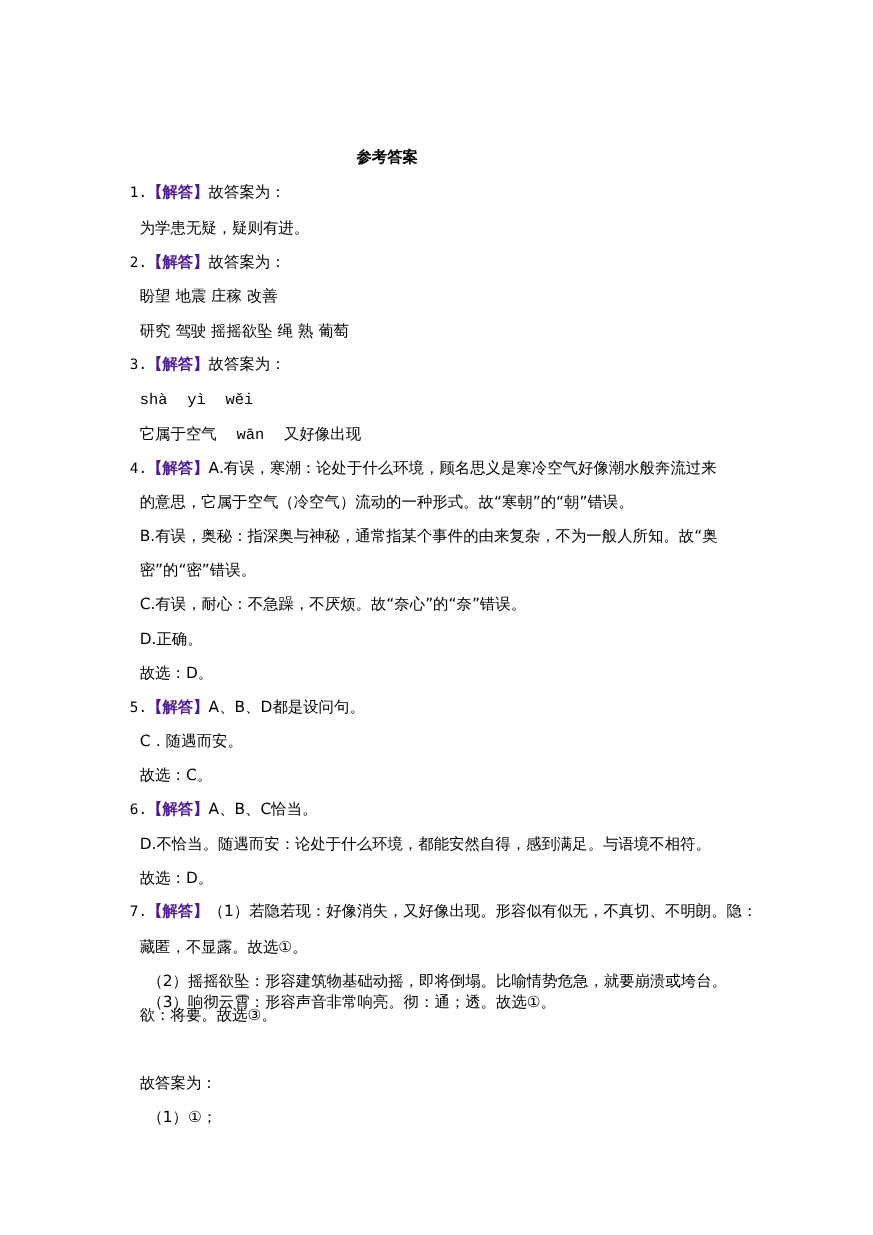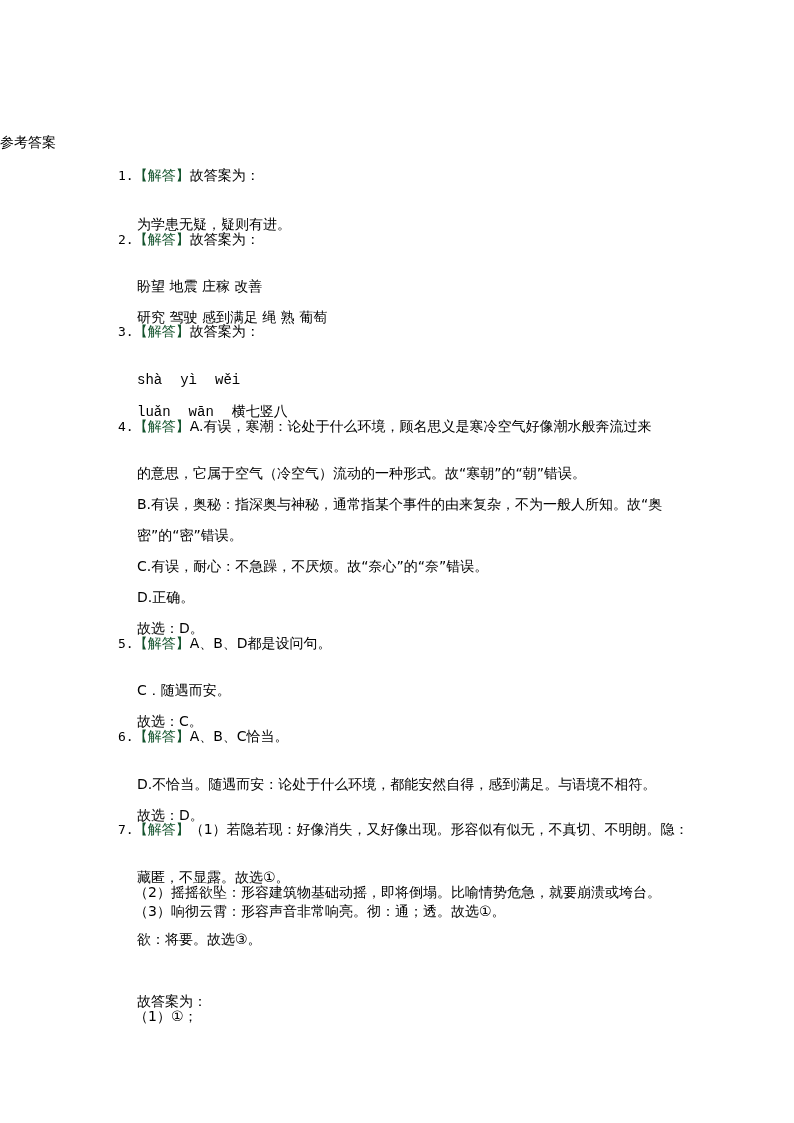--- a/index.html
+++ b/index.html
@@ -1,41 +1,41 @@
 <!DOCTYPE html>
 <html><head>
   <meta charset="utf-8">
   <style>
     html, body { margin: 0; padding: 0; background: #ffffff; }
     body { width: 794px; height: 1123px; position: relative; overflow: hidden;
       font-family: "DejaVu Sans", "Liberation Sans", sans-serif; color: #000; font-size: 14px; }
-    .title { position: absolute; top: 134px; left: 0; width: 704px; text-align: left;
-      font-weight: normal; font-size: 14px; }
+    .title { position: absolute; top: 134px; left: 0; width: 704px; text-align: center;
+      font-weight: bold; font-size: 14px; }
     .line { position: absolute; left: 118px; white-space: nowrap; font-size: 14px; line-height: 18px; }
-    .indent { left: 137px; margin-top: 16px; }
+    .indent { left: 127px; }
     .indent2 { left: 134px; text-align: center; }
-    .tag { color: #14532d; }
+    .tag { color: #4c1d95; font-weight: bold; }
     .num { font-family: "DejaVu Sans Mono", "Liberation Mono", monospace; font-size: 13px; }
     .py span { display: inline-block; margin-right: 18px; font-family: Liberation Mono, monospace; }
   </style>
 </head>
 <body>
 
 <div class="title">参考答案</div>
 
 <div class="line" style="top:166px"><span class="num">1.</span><span class="tag">【解答】</span><span>故答案为：</span></div>
 <div class="line indent" style="top:199px">为学患无疑，疑则有进。</div>
 
 <div class="line" style="top:230px"><span class="num">2.</span><span class="tag">【解答】</span><span>故答案为：</span></div>
 <div class="line indent" style="top:261px">盼望 地震 庄稼 改善</div>
-<div class="line indent" style="top:292px">研究 驾驶 感到满足 绳 熟 葡萄</div>
+<div class="line indent" style="top:292px">研究 驾驶 摇摇欲坠 绳 熟 葡萄</div>
 
 <div class="line" style="top:322px"><span class="num">3.</span><span class="tag">【解答】</span><span>故答案为：</span></div>
 <div class="line indent py" style="top:354px"><span>shà</span><span>yì</span><span>wěi</span></div>
-<div class="line indent py" style="top:386px"><span>luǎn</span><span>wān</span><span>横七竖八</span></div>
+<div class="line indent py" style="top:386px"><span>它属于空气</span><span>wān</span><span>又好像出现</span></div>
 
 <div class="line" style="top:417px"><span class="num">4.</span><span class="tag">【解答】</span><span>A.有误，寒潮：论处于什么环境，顾名思义是寒冷空气好像潮水般奔流过来</span></div>
 <div class="line indent" style="top:448px">的意思，它属于空气（冷空气）流动的一种形式。故“寒朝”的“朝”错误。</div>
 <div class="line indent" style="top:479px">B.有误，奥秘：指深奥与神秘，通常指某个事件的由来复杂，不为一般人所知。故“奥</div>
 <div class="line indent" style="top:510px">密”的“密”错误。</div>
 <div class="line indent" style="top:541px">C.有误，耐心：不急躁，不厌烦。故“奈心”的“奈”错误。</div>
 <div class="line indent" style="top:572px">D.正确。</div>
 <div class="line indent" style="top:603px">故选：D。</div>
 
 <div class="line" style="top:634px"><span class="num">5.</span><span class="tag">【解答】</span><span>A、B、D都是设问句。</span></div>

